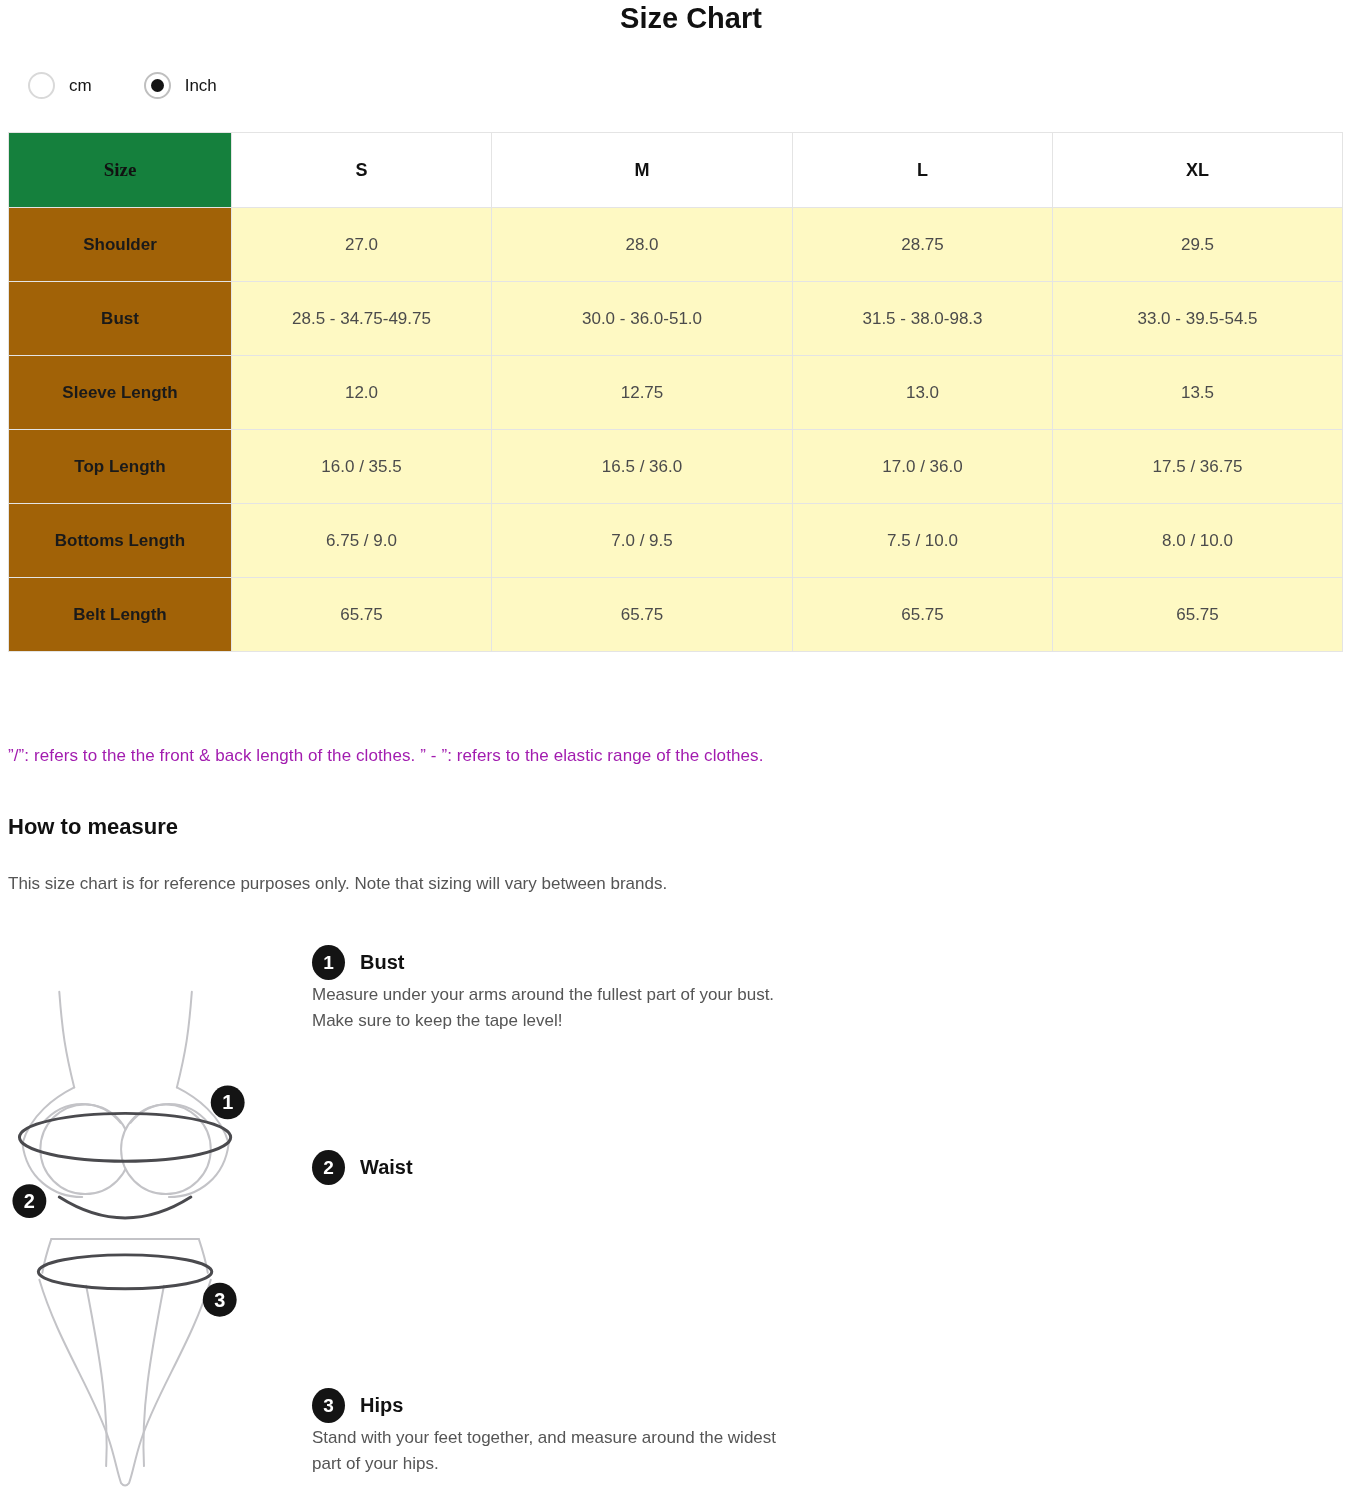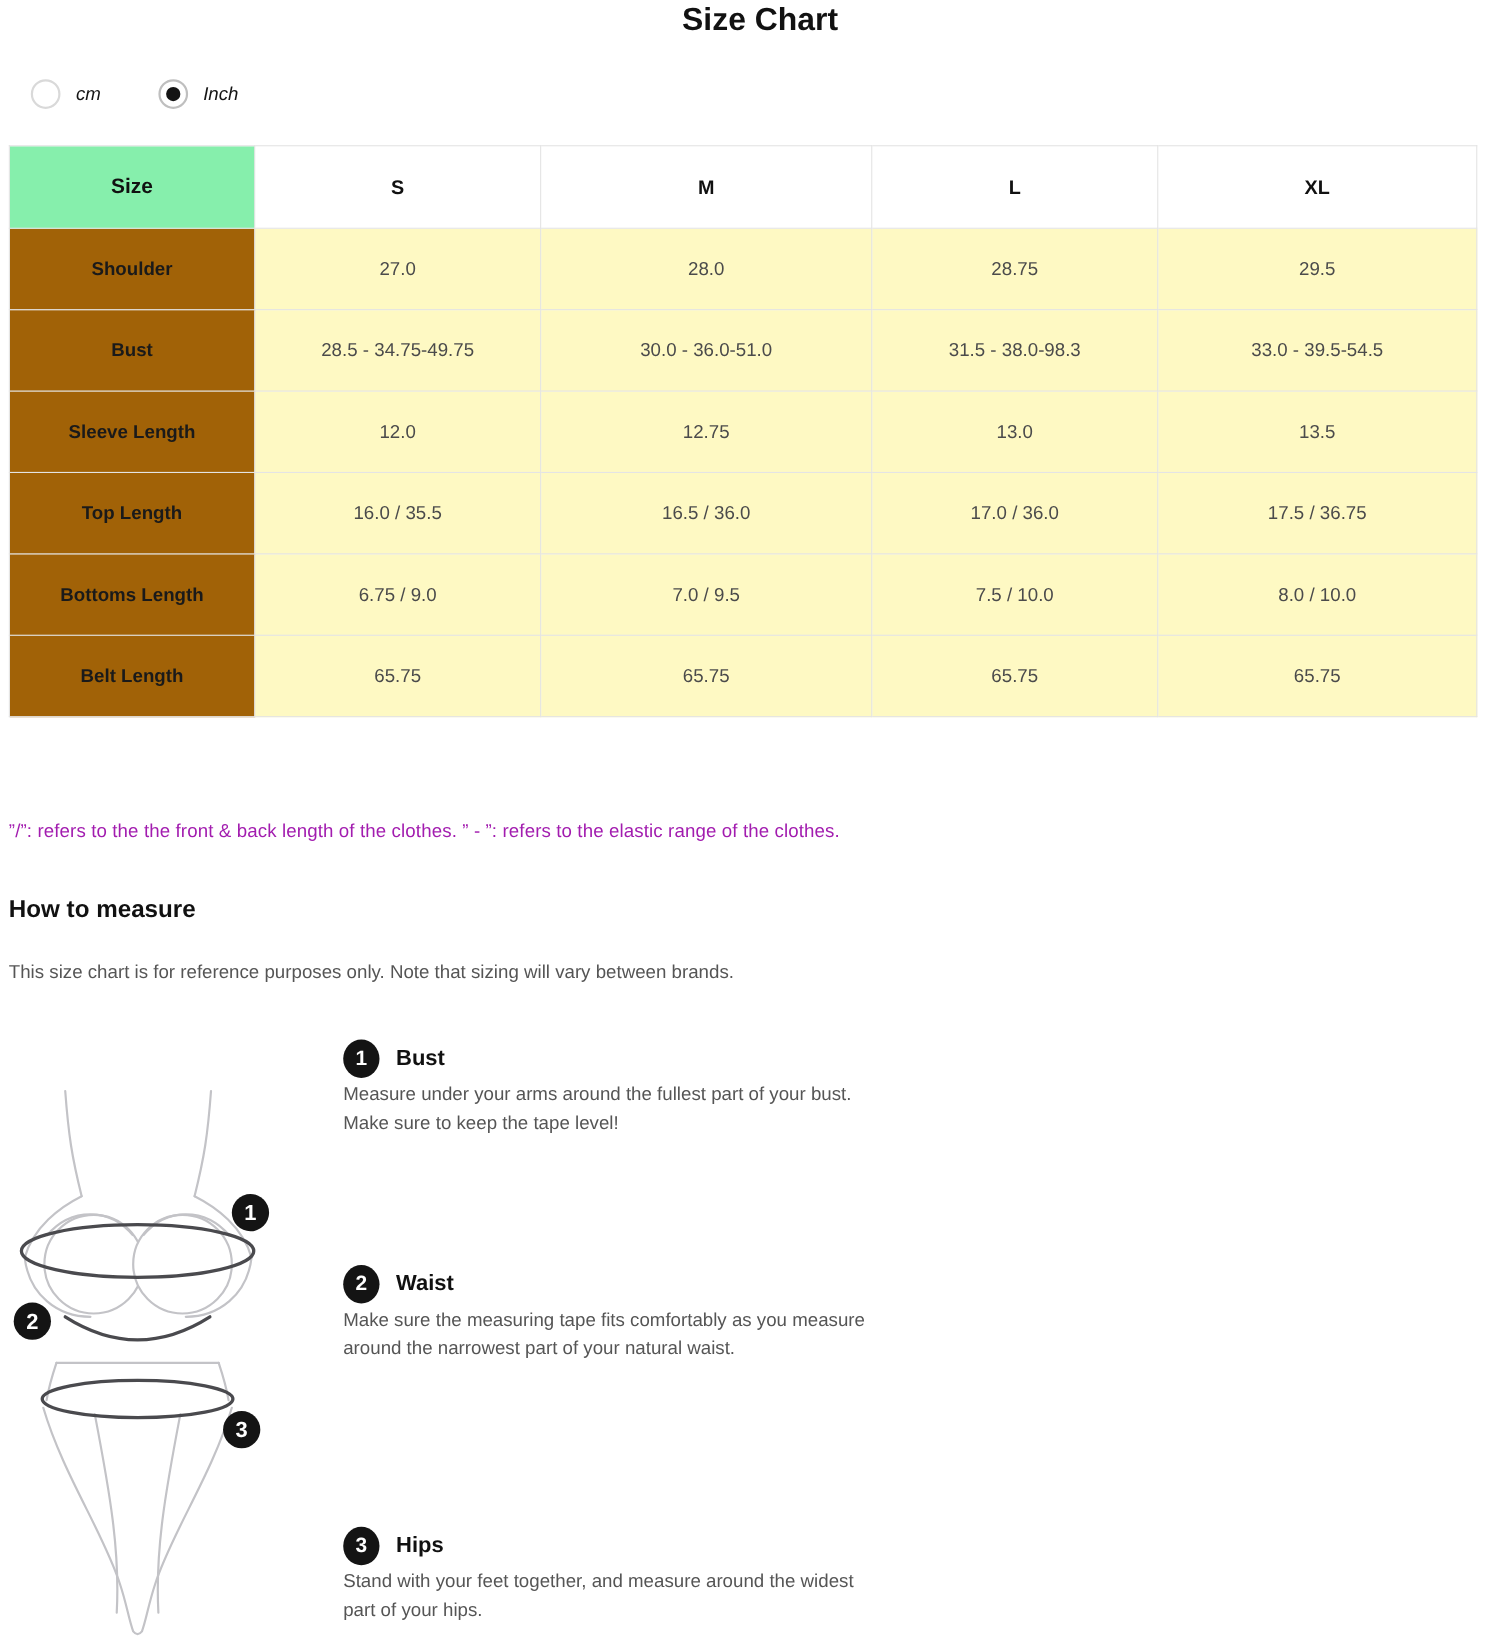--- a/index.html
+++ b/index.html
@@ -11,21 +11,21 @@
     font-family: "Liberation Sans", sans-serif;
     color: #1a1a1a;
   }
   .page-title {
     position: absolute; top: 2px; left: 16px; width: 100%;
     text-align: center; font-size: 29px; font-weight: bold; color: #111;
   }
   
   .units {
     position: absolute; top: 72px; left: 28px;
-    display: flex; align-items: center; gap: 52px; font-style: italic;
+    display: flex; align-items: center; gap: 52px;
   }
   .unit-option { display: flex; align-items: center; gap: 14px; cursor: pointer; }
   .radio {
     width: 27px; height: 27px; border-radius: 50%;
     border: 2px solid #d9d9d9; background: #fff;
     display: flex; align-items: center; justify-content: center;
   }
   .unit-option.selected .radio { border-color: #bfbfbf; }
   .radio .dot { width: 13px; height: 13px; border-radius: 50%; background: transparent; }
   .unit-option.selected .radio .dot { background: #141414; }
@@ -34,21 +34,21 @@
   
   .size-table-wrap { position: absolute; top: 132px; left: 8px; width: 1334px; }
   table.size-table {
     width: 100%; border-collapse: collapse; table-layout: fixed;
     border: 1px solid #e4e4e4;
   }
   table.size-table th, table.size-table td {
     border: 1px solid #e4e4e4; text-align: center; vertical-align: middle;
   }
   table.size-table thead th { height: 75px; font-size: 18px; font-weight: bold; color: #111; background: #fff; }
-  table.size-table thead th.corner { background: #86efac; font-size: 19px; }
+  table.size-table thead th.corner { background: #15803d; font-size: 19px; font-family: Liberation Serif, serif; }
   table.size-table tbody tr { height: 74px; }
   table.size-table tbody th {
     background: #a16207; font-size: 17px; font-weight: bold; color: #1a1a1a;
   }
   table.size-table tbody td { font-size: 17px; font-weight: normal; color: #4b4b4b; background: #fef9c3; }
 
   .footnote {
     position: absolute; top: 746px; left: 8px; width: 1100px;
     font-size: 17px; color: #a21caf; letter-spacing: 0.1px;
   }
@@ -214,21 +214,20 @@
     <span class="step-title">Bust</span>
   </div>
   <p class="step-text">Measure under your arms around the fullest part of your bust. Make sure to keep the tape level!</p>
 </div>
 
 <div class="step step-2">
   <div class="step-head">
     <span class="step-marker">2</span>
     <span class="step-title">Waist</span>
   </div>
-  <p class="step-text">Make sure the measuring tape fits comfortably as you measure around the narrowest part of your natural waist.</p>
 </div>
 
 <div class="step step-3">
   <div class="step-head">
     <span class="step-marker">3</span>
     <span class="step-title">Hips</span>
   </div>
   <p class="step-text">Stand with your feet together, and measure around the widest part of your hips.</p>
 </div>
 

